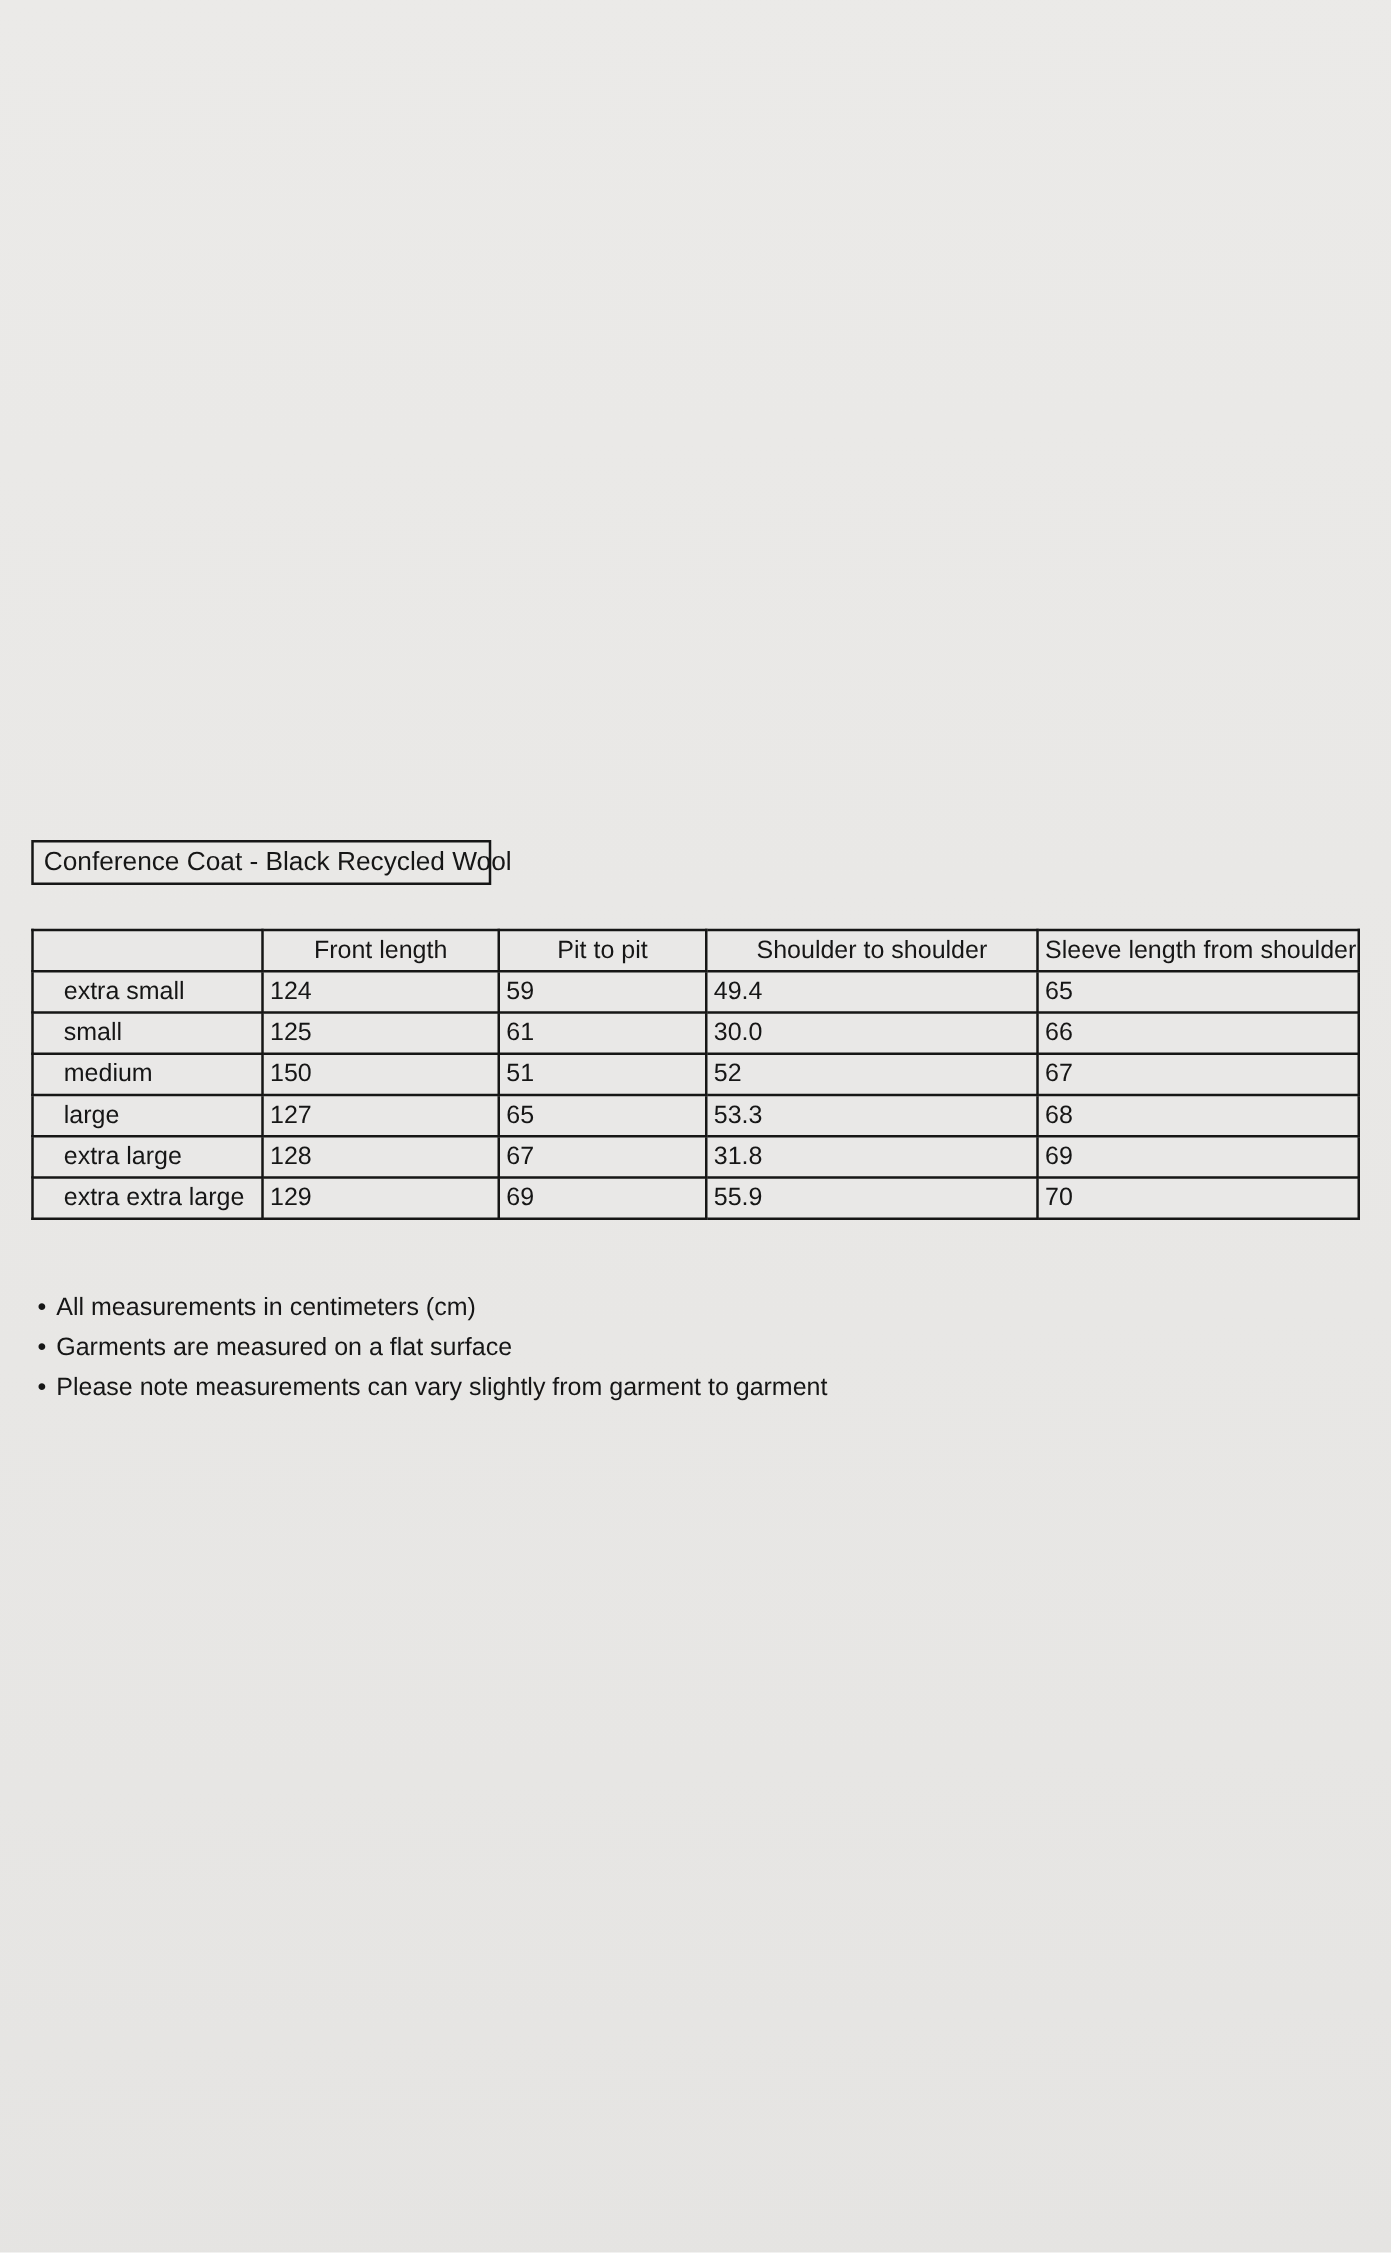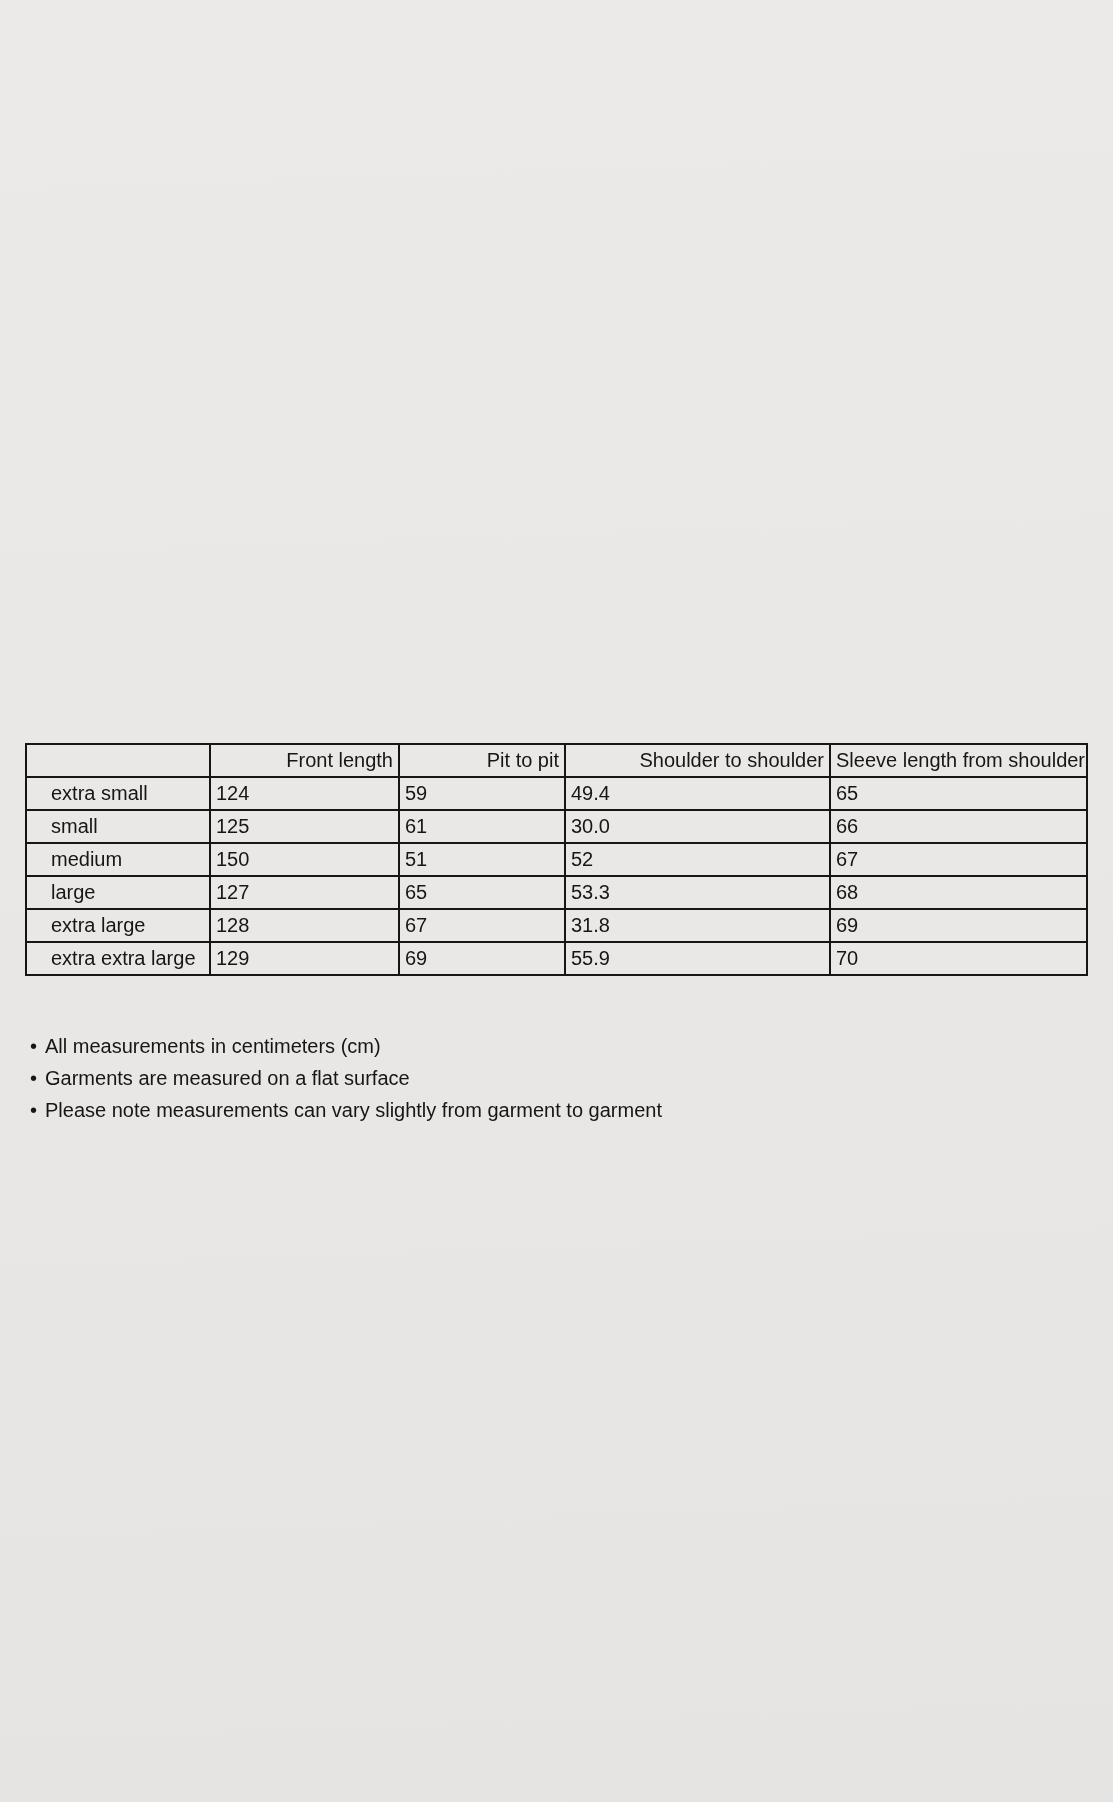--- a/index.html
+++ b/index.html
@@ -35,39 +35,42 @@
   .size-table th, .size-table td {
     border: 2px solid #161616;
     height: 33px;
     box-sizing: border-box;
     font-size: 20px;
     font-weight: 400;
     padding: 0 5px;
     white-space: nowrap;
     overflow: hidden;
   }
-  .size-table th { text-align: right; }
+  .size-table th { text-align: center; }
   .size-table td.size-cell { text-align: left; padding-left: 24px; }
   .size-table td.num-cell { text-align: left; }
   .notes {
     position: absolute; left: 30px; top: 1035px;
     font-size: 20px;
   }
   .note-line {
     line-height: 22px;
     margin-bottom: 10px;
     white-space: nowrap;
   }
   .note-line .bullet { margin-right: 8px; }
 </style>
 </head>
 <body>
 
 <div class="canvas">
 
+  <div class="title-box">
+    <span>Conference Coat - Black Recycled Wool</span>
+  </div>
 
   <table class="size-table">
     <colgroup>
       <col style="width:184px">
       <col style="width:189px">
       <col style="width:166px">
       <col style="width:265px">
       <col style="width:257px">
     </colgroup>
     <thead>

